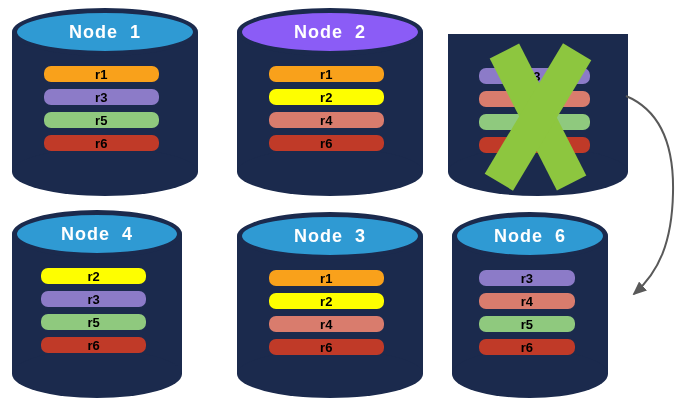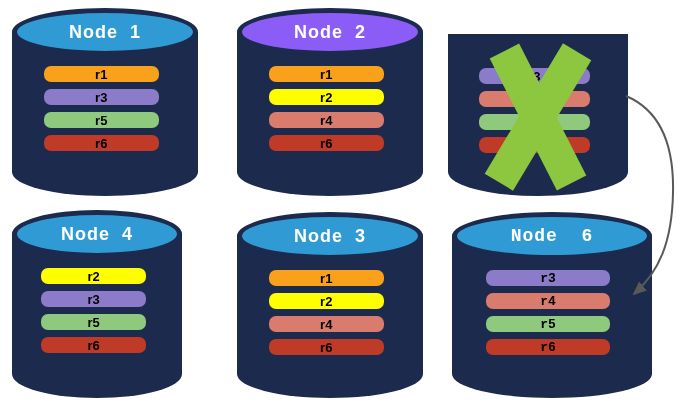--- a/index.html
+++ b/index.html
@@ -139,21 +139,21 @@
             <span style="color: rgb(0, 0, 0);">r2</span>
           </div>
           <div class="row-bar" style="top: 104px; background: rgb(217, 124, 109);">
             <span style="color: rgb(0, 0, 0);">r4</span>
           </div>
           <div class="row-bar" style="top: 127px; background: rgb(192, 58, 40);">
             <span style="color: rgb(0, 0, 0);">r6</span>
           </div>
         </div>
       </div>
-      <div class="node" style="left: 452px; top: 212px; width: 200px; height: 186px; font-family: Liberation Mono, monospace;">
+      <div class="node" style="left: 452px; top: 212px; width: 156px; height: 186px;">
         <div class="cyl-body" style="background: rgb(27, 42, 77);"></div>
         <div class="cyl-bottom" style="background: rgb(27, 42, 77);"></div>
         <div class="cyl-top" style="background: rgb(47, 154, 211);">
           <span class="node-title" style="color: rgb(255, 255, 255);">Node  6</span>
         </div>
         <div class="rows">
           <div class="row-bar" style="top: 58px; background: rgb(140, 123, 200);">
             <span style="color: rgb(0, 0, 0);">r3</span>
           </div>
           <div class="row-bar" style="top: 81px; background: rgb(217, 124, 109);">

